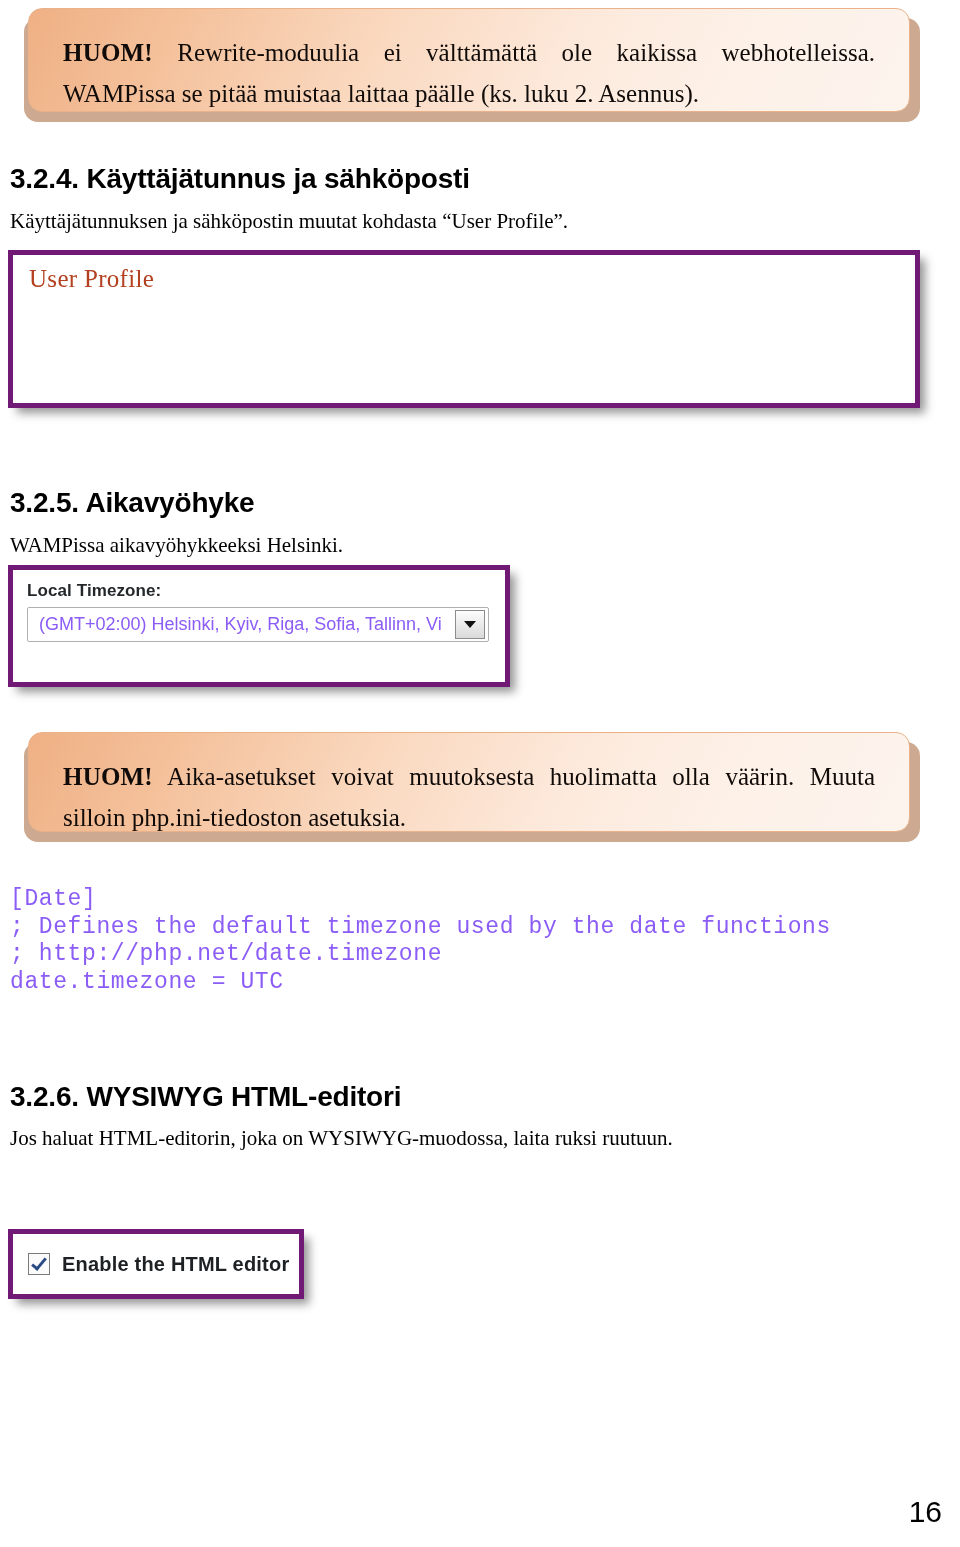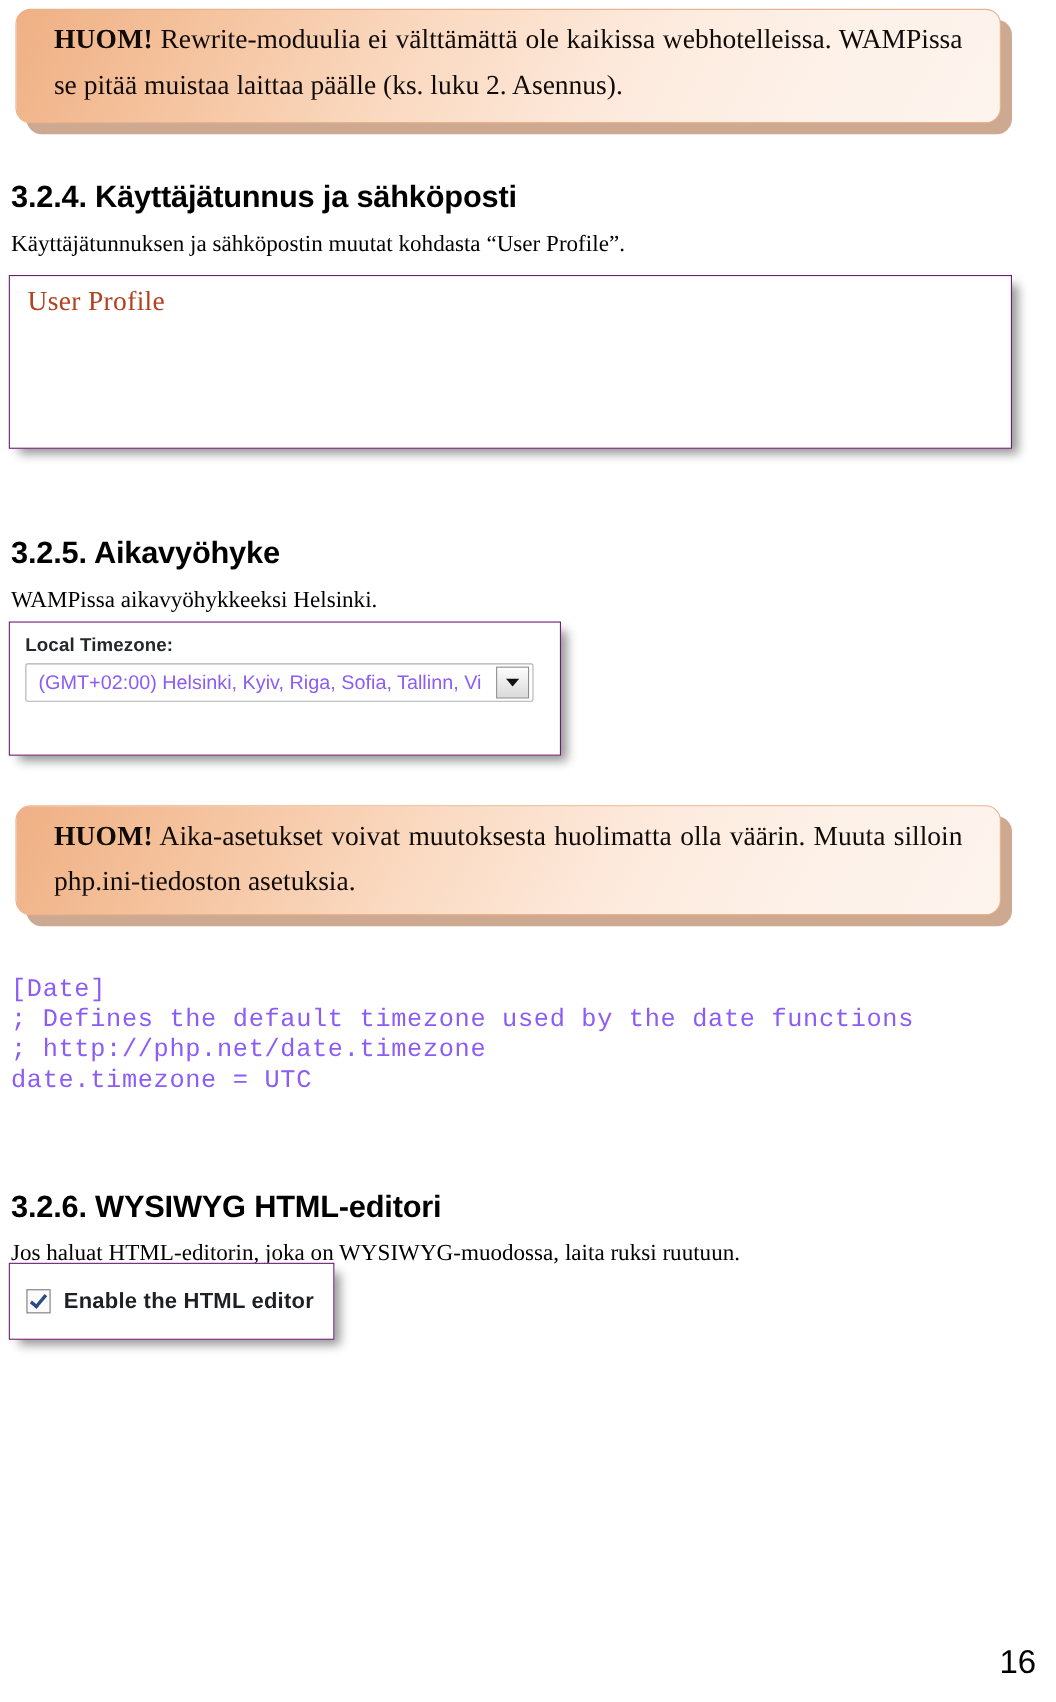--- a/index.html
+++ b/index.html
@@ -36,22 +36,23 @@
     position: relative;
     border-radius: 14px;
     border: 1px solid #e9b28a;
     background: linear-gradient(118deg,
                 #efb084 0%,
                 #f4c09a 16%,
                 #fad9c0 40%,
                 #fdeadd 62%,
                 #fdf1e8 80%,
                 #fdf4ee 100%);
-    padding: 8px 34px 30px 34px;
+    padding: 24px 34px 30px 34px;
     box-sizing: border-box;
+    margin-left: 14px;
   }
   .callout p {
     margin: 0;
     font-family: "Liberation Serif", serif;
     font-size: 25px;
     line-height: 1.62;
     text-align: justify;
     color: #100b08;
   }
   .callout p .huom {
@@ -91,21 +92,21 @@
   #p-324 { top: 207px; }
   #h-325 { top: 487px; }
   #p-325 { top: 531px; }
   #h-326 { top: 1081px; }
   #p-326 { top: 1124px; }
 
   
   .shot {
     position: absolute;
     background: #ffffff;
-    border: 1px solid #701a75;
+    border: 5px solid #701a75;
     box-sizing: border-box;
     box-shadow: 7px 7px 9px -2px rgba(0,0,0,.42);
   }
 
   
   #shot-profile {
     left: 8px;
     top: 250px;
     width: 912px;
     height: 158px;
@@ -191,21 +192,21 @@
     display: block;
     width: 0; height: 0;
     border-left: 6px solid transparent;
     border-right: 6px solid transparent;
     border-top: 7px solid #111;
   }
 
   
   #shot-checkbox {
     left: 8px;
-    top: 1148px;
+    top: 1229px;
     width: 296px;
     height: 70px;
     padding: 0;
   }
   .cb-row {
     display: flex;
     align-items: center;
     height: 100%;
     padding-left: 15px;
   }

